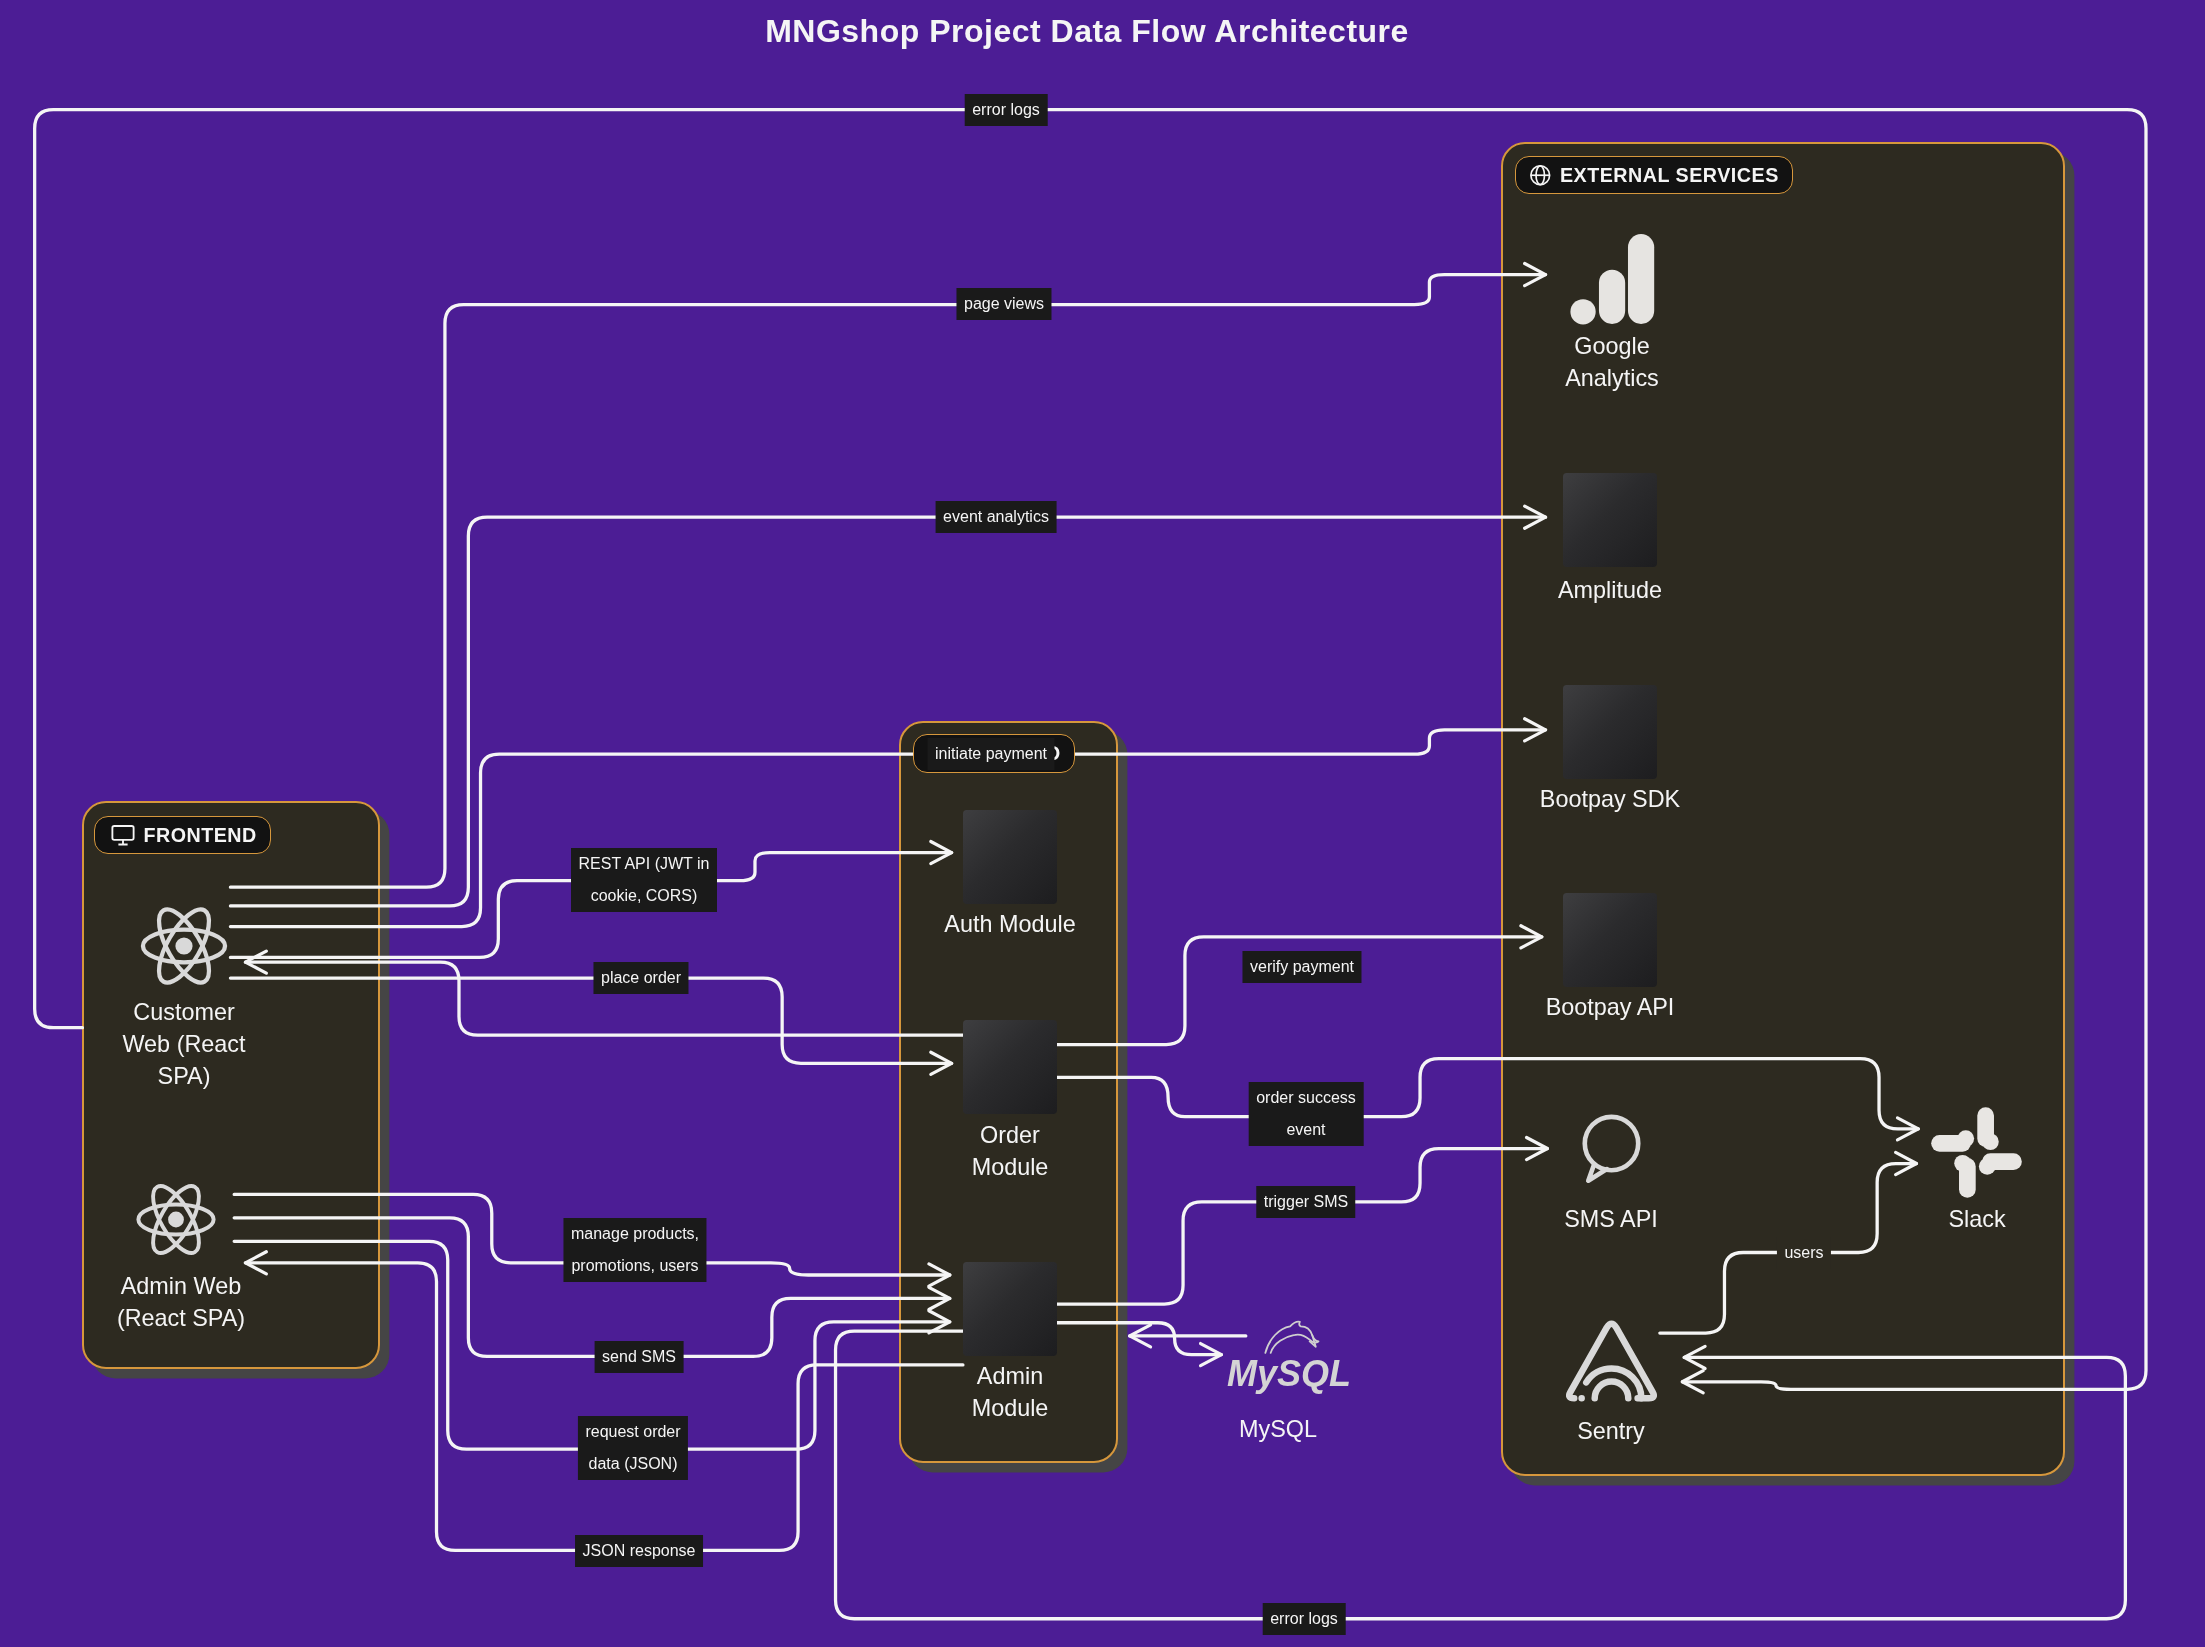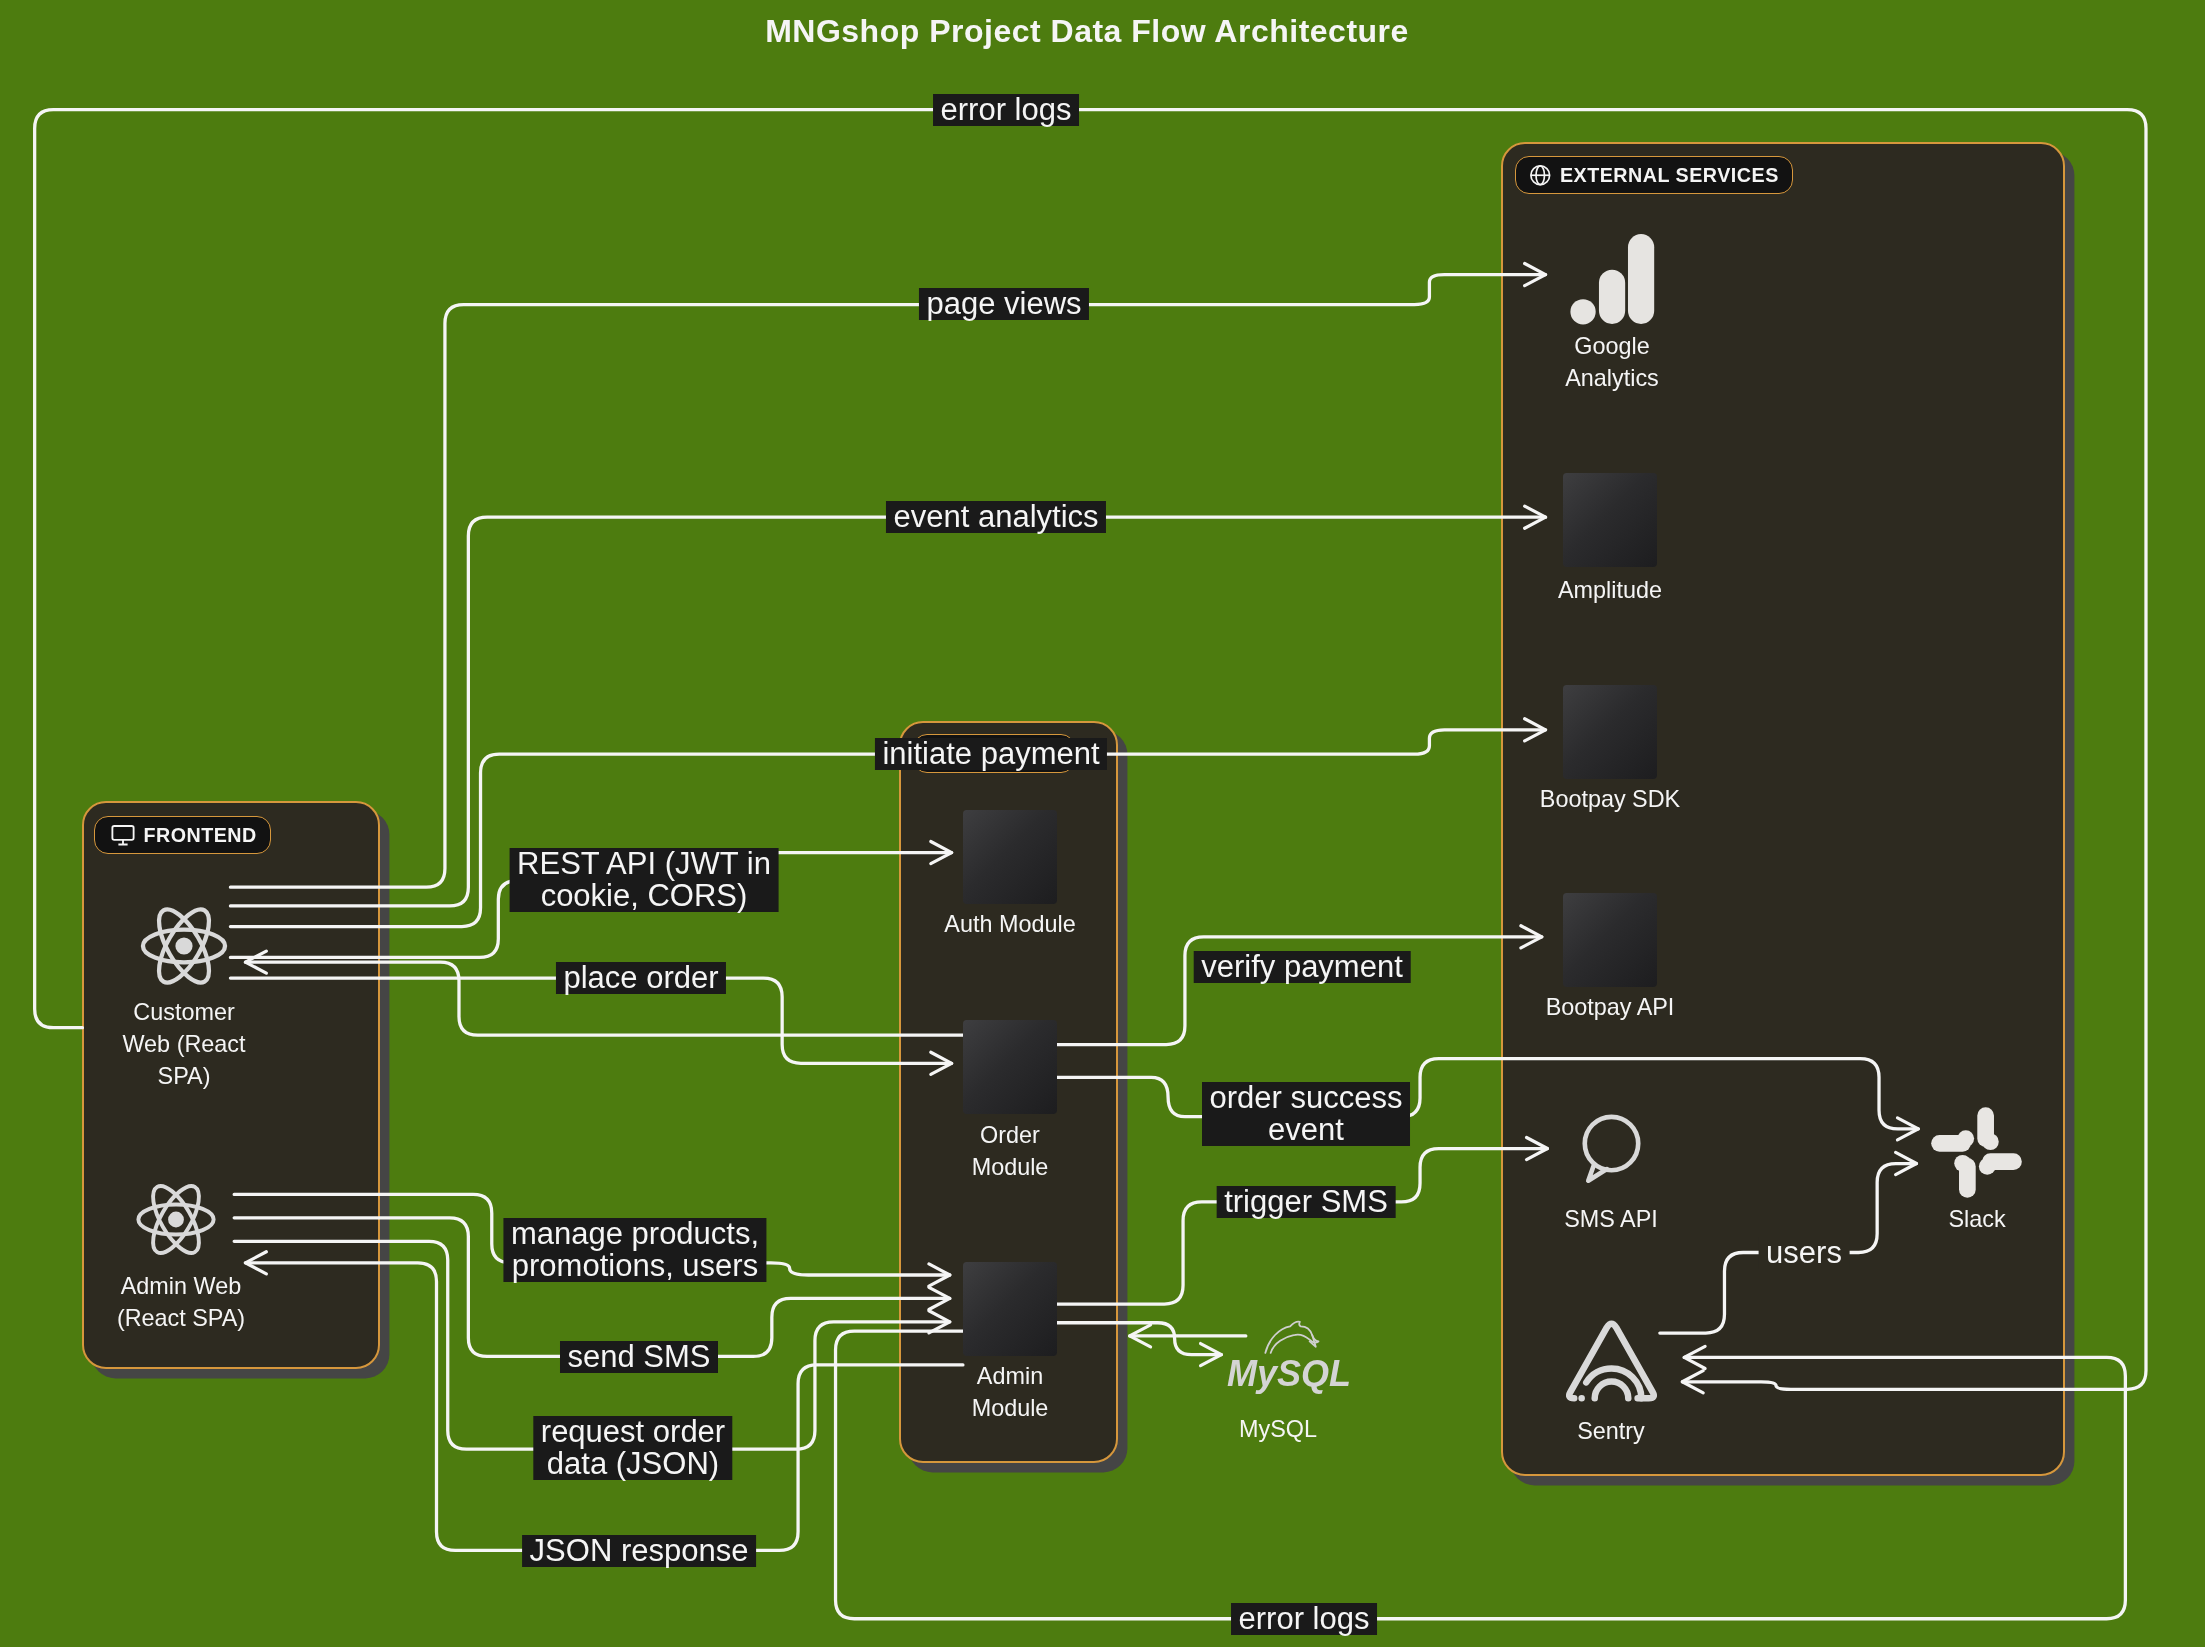--- a/index.html
+++ b/index.html
@@ -1,32 +1,32 @@
 <!DOCTYPE html>
 <html style="font-size:15px"><head>
 <meta charset="utf-8">
 <style>
   html,body{margin:0;padding:0;background:#1a1a1a;}
   body{font-family:"Liberation Sans", sans-serif; color:#f5f5f5;}
-  #canvas{position:relative;width:2205px;height:1647px;background:#4d7c0f;overflow:hidden;}
+  #canvas{position:relative;width:2205px;height:1647px;background:#4c1d95;overflow:hidden;}
   .title{position:absolute;top:13px;left:1087px;transform:translateX(-50%);
          font-size:32px;font-weight:700;letter-spacing:0.5px;white-space:nowrap;}
   .group-box{position:absolute;background:#2d2a20;border:2.8px solid #d6973c;border-radius:24px;
              box-shadow:9.4px 9.4px 0 0 #454545;}
   .badge{position:absolute;display:inline-flex;align-items:center;gap:8.4px;background:#121212;
          border:1.9px solid #d6973c;border-radius:14px;padding:6.6px 13px;font-size:19.7px;font-weight:700;
          letter-spacing:0.5px;white-space:nowrap;}
   svg.edges{position:absolute;left:0;top:0;z-index:2;}
   .node{position:absolute;z-index:3;}
   .sq{width:94px;height:94px;border-radius:3.7px;
       background:linear-gradient(135deg,#3e3e40 0%,#2b2b2d 45%,#1d1d1f 100%);}
   .node-label{position:absolute;z-index:3;transform:translateX(-50%);text-align:center;
               font-size:23.4px;line-height:32px;white-space:nowrap;}
   .edge-label{position:absolute;z-index:4;transform:translate(-50%,-50%);text-align:center;
-              font-size:31px;line-height:32px;white-space:nowrap;background:#1a1a1a;padding:0 7.5px;}
+              font-size:16px;line-height:32px;white-space:nowrap;background:#1a1a1a;padding:0 7.5px;}
   .edge-label.on-panel{background:#2d2a20;}
   .mysql-wordmark{font-size:36px;font-weight:700;font-style:italic;color:#d4d4d4;white-space:nowrap;}
 </style>
 </head>
 <body>
 
 <div id="canvas">
 
   <div class="title">MNGshop Project Data Flow Architecture</div>
 

